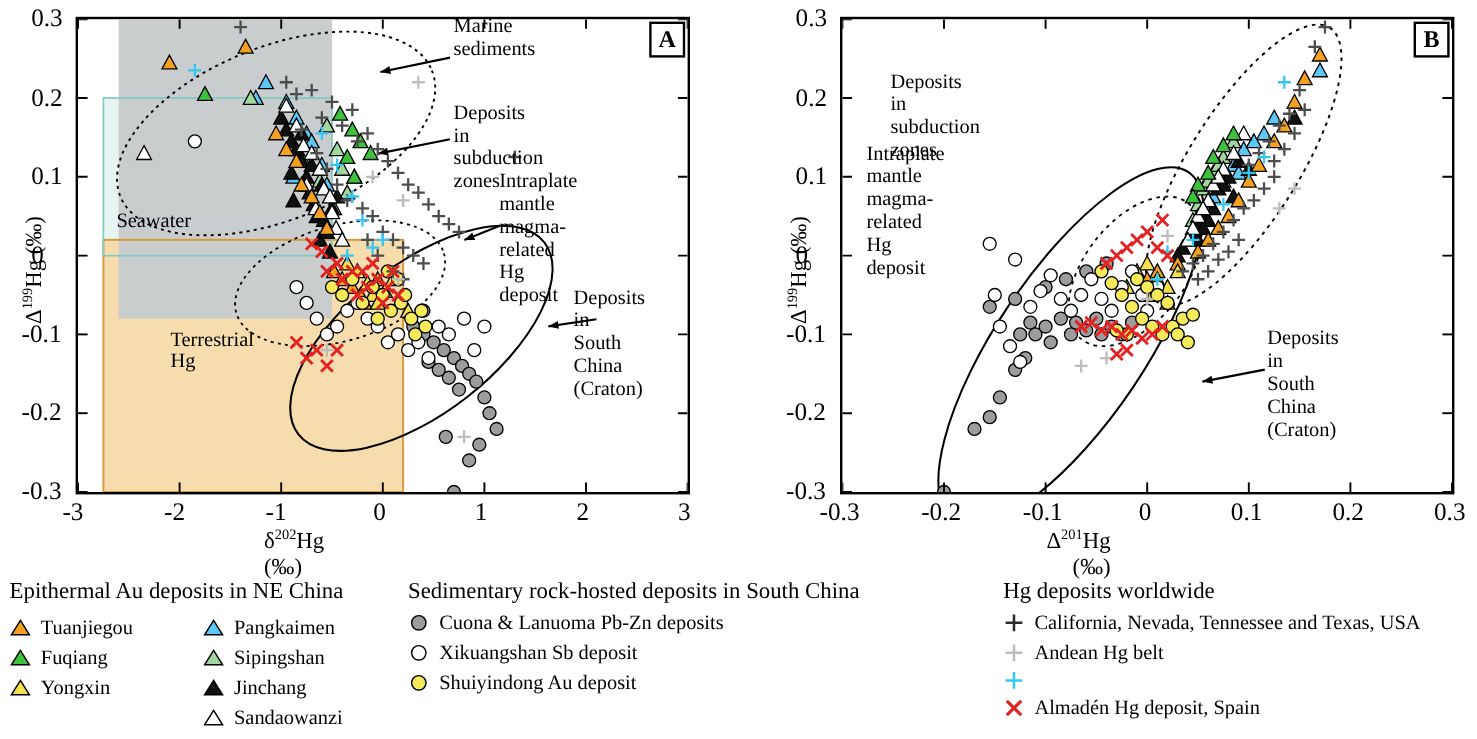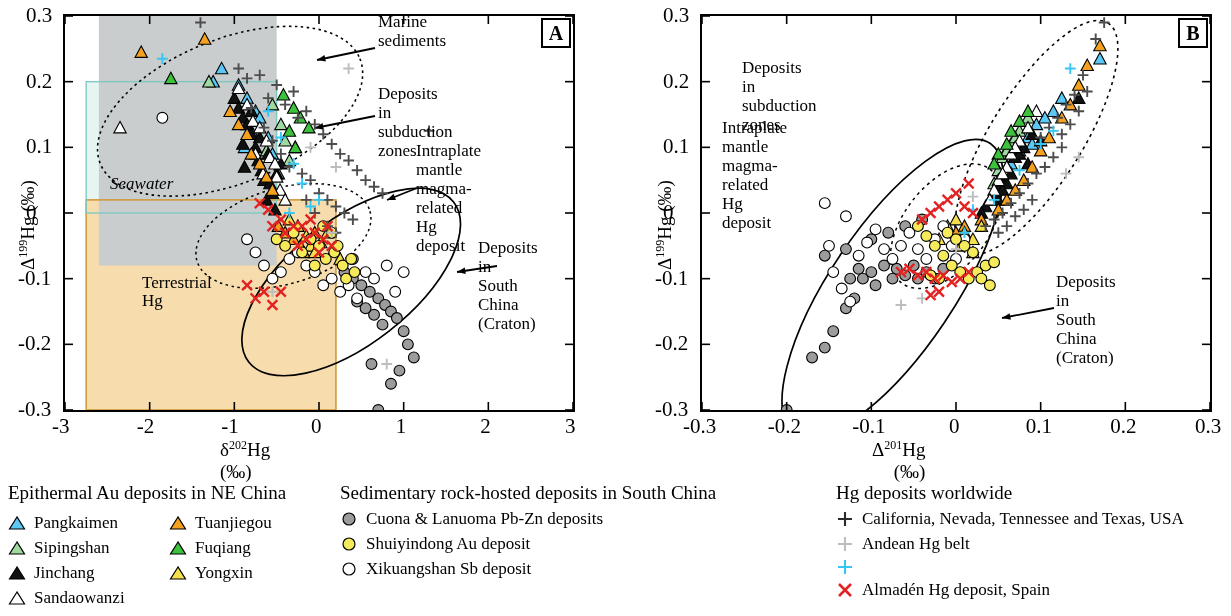--- a/index.html
+++ b/index.html
@@ -312,21 +312,21 @@
   <div class="annot" style="left:416px;top:141px;">
     <div>Intraplate mantle</div>
     <div>magma-related</div>
     <div>Hg deposit</div>
   </div>
   <div class="annot" style="left:478px;top:238px;">
     <div>Deposits in</div>
     <div>South China</div>
     <div>(Craton)</div>
   </div>
-  <div class="annot" style="left:110px;top:174px;font-style:italic;">Seawater</div>
+  <div class="annot" style="left:97px;top:174px;">Seawater</div>
   <div class="annot" style="left:142px;top:274px;width:22px;line-height:1.05;">
     <div>Terrestrial</div>
     <div>Hg</div>
   </div>
 </div>
 
 <div class="panel">
   <div class="plotbox" id="plotB" style="left:700px;top:14px;width:512px;height:398px;">
     <svg id="svgB" width="508" height="394" viewBox="0 0 508 394">
         <ellipse cx="334.4333333333334" cy="121.48333333333335" rx="135" ry="46" transform="rotate(-58 334.4333333333334 121.48333333333335)" fill="none" stroke="#000" stroke-width="1.6" stroke-dasharray="3,4"></ellipse>
@@ -602,20 +602,46 @@
   <div class="annot" style="left:1056px;top:272px;">
     <div>Deposits in</div>
     <div>South China</div>
     <div>(Craton)</div>
   </div>
 </div>
 
 <div class="panel" style="left:8px;top:482px;width:300px;">
   <div class="legend-title">Epithermal Au deposits in NE China</div>
   <div style="display:flex;gap:22px;margin-top:4px;">
+    <div id="leg1b" style="width:150px;">
+        <div class="legend-item">
+          <span class="sym">
+            <svg width="18" height="16">
+              <polygon points="9,2 1.5,14 16.5,14" fill="#f5a11e" stroke="#000" stroke-width="1.2"></polygon>
+            </svg>
+          </span>
+          <span>Tuanjiegou</span>
+        </div>
+        <div class="legend-item">
+          <span class="sym">
+            <svg width="18" height="16">
+              <polygon points="9,2 1.5,14 16.5,14" fill="#3cc23c" stroke="#000" stroke-width="1.2"></polygon>
+            </svg>
+          </span>
+          <span>Fuqiang</span>
+        </div>
+        <div class="legend-item">
+          <span class="sym">
+            <svg width="18" height="16">
+              <polygon points="9,2 1.5,14 16.5,14" fill="#f3e04a" stroke="#000" stroke-width="1.2"></polygon>
+            </svg>
+          </span>
+          <span>Yongxin</span>
+        </div>
+      </div>
     <div id="leg1a" style="width:150px;">
         <div class="legend-item">
           <span class="sym">
             <svg width="18" height="16">
               <polygon points="9,2 1.5,14 16.5,14" fill="#5bc8f5" stroke="#000" stroke-width="1.2"></polygon>
             </svg>
           </span>
           <span>Pangkaimen</span>
         </div>
         <div class="legend-item">
@@ -636,75 +662,49 @@
         </div>
         <div class="legend-item">
           <span class="sym">
             <svg width="18" height="16">
               <polygon points="9,2 1.5,14 16.5,14" fill="#ffffff" stroke="#000" stroke-width="1.2"></polygon>
             </svg>
           </span>
           <span>Sandaowanzi</span>
         </div>
       </div>
-    <div id="leg1b" style="width:150px;">
-        <div class="legend-item">
-          <span class="sym">
-            <svg width="18" height="16">
-              <polygon points="9,2 1.5,14 16.5,14" fill="#f5a11e" stroke="#000" stroke-width="1.2"></polygon>
-            </svg>
-          </span>
-          <span>Tuanjiegou</span>
-        </div>
-        <div class="legend-item">
-          <span class="sym">
-            <svg width="18" height="16">
-              <polygon points="9,2 1.5,14 16.5,14" fill="#3cc23c" stroke="#000" stroke-width="1.2"></polygon>
-            </svg>
-          </span>
-          <span>Fuqiang</span>
-        </div>
-        <div class="legend-item">
-          <span class="sym">
-            <svg width="18" height="16">
-              <polygon points="9,2 1.5,14 16.5,14" fill="#f3e04a" stroke="#000" stroke-width="1.2"></polygon>
-            </svg>
-          </span>
-          <span>Yongxin</span>
-        </div>
-      </div>
   </div>
 </div>
 
 <div class="panel" style="left:340px;top:482px;width:480px;">
   <div class="legend-title">Sedimentary rock-hosted deposits in South China</div>
   <div id="leg2" style="margin-top:3px;text-align:center;">
       <div class="legend-item">
         <span class="sym">
           <svg width="18" height="16">
             <circle cx="9" cy="8" r="6" fill="#9c9c9c" stroke="#000" stroke-width="1.2"></circle>
           </svg>
         </span>
         <span>Cuona &amp; Lanuoma Pb-Zn deposits</span>
       </div>
       <div class="legend-item">
         <span class="sym">
           <svg width="18" height="16">
+            <circle cx="9" cy="8" r="6" fill="#ffffff" stroke="#000" stroke-width="1.2"></circle>
+          </svg>
+        </span>
+        <span>Xikuangshan Sb deposit</span>
+      </div>
+      <div class="legend-item">
+        <span class="sym">
+          <svg width="18" height="16">
             <circle cx="9" cy="8" r="6" fill="#f5ea5a" stroke="#000" stroke-width="1.2"></circle>
           </svg>
         </span>
         <span>Shuiyindong Au deposit</span>
-      </div>
-      <div class="legend-item">
-        <span class="sym">
-          <svg width="18" height="16">
-            <circle cx="9" cy="8" r="6" fill="#ffffff" stroke="#000" stroke-width="1.2"></circle>
-          </svg>
-        </span>
-        <span>Xikuangshan Sb deposit</span>
       </div>
     </div>
 </div>
 
 <div class="panel" style="left:836px;top:482px;width:400px;">
   <div class="legend-title">Hg deposits worldwide</div>
   <div id="leg3" style="margin-top:4px;">
       <div class="legend-item">
         <span class="sym">
           <svg width="18" height="16">

